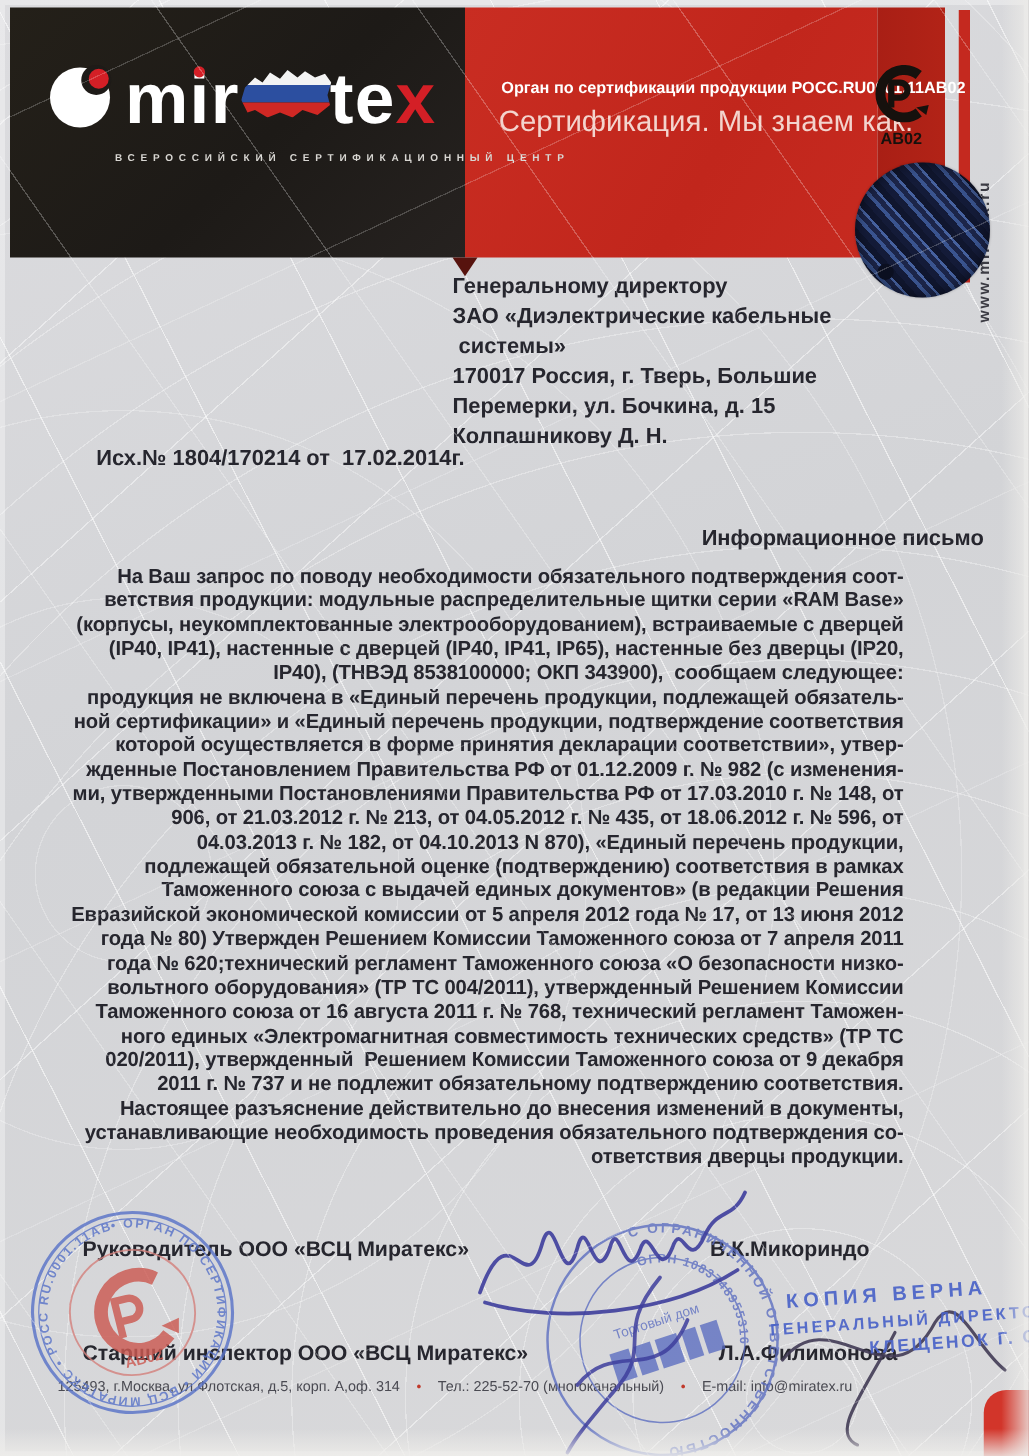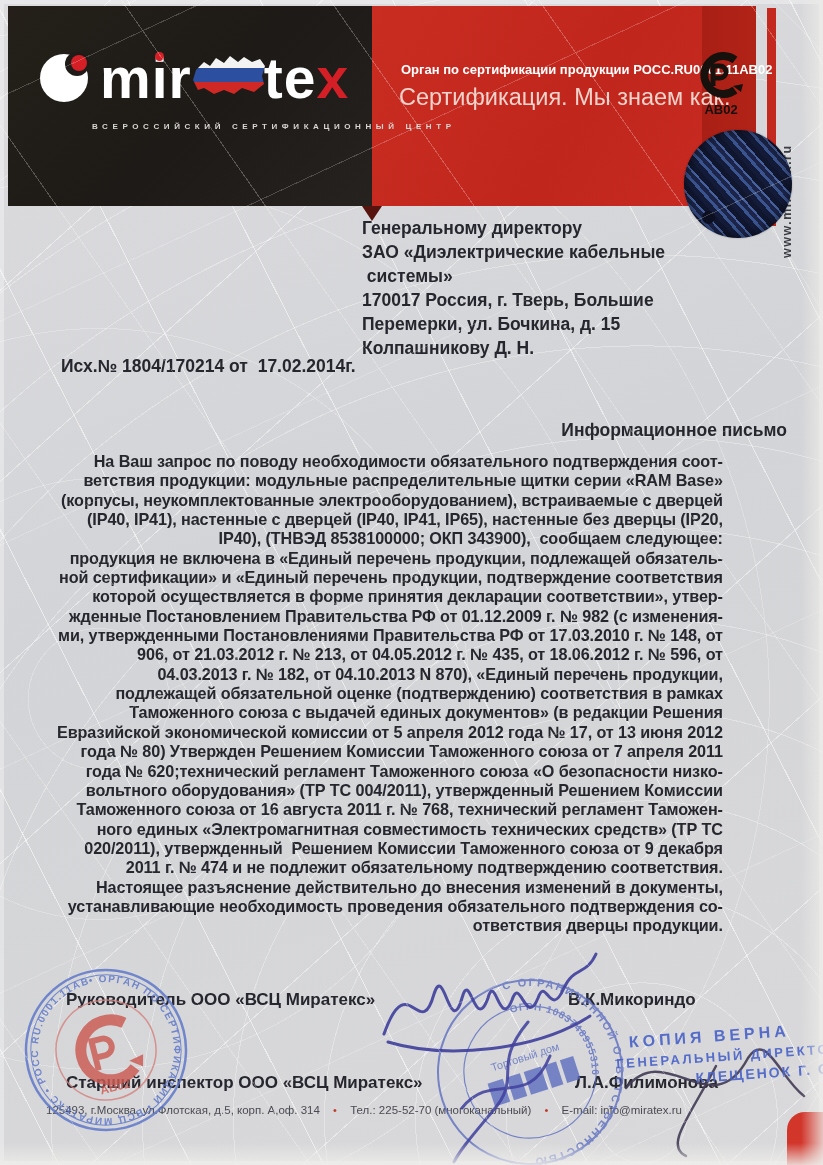--- a/index.html
+++ b/index.html
@@ -56,21 +56,21 @@
 
   
   .hologram{position:absolute;z-index:4;left:684px;top:130px;width:108px;height:108px;border-radius:50%;
     background:repeating-linear-gradient(48deg,#141b38 0 5px,#3a548f 5px 8px,#1c2549 8px 12px,#46619e 12px 14px,#10162e 14px 19px);
     box-shadow:inset 0 0 12px rgba(0,0,0,.55), 0 0 2px rgba(0,0,0,.3);}
   .hologram .spot{position:absolute;left:18px;bottom:14px;width:13px;height:13px;border-radius:50%;background:#0b0f20;}
 
   
   .recipient{position:absolute;z-index:3;left:362px;top:216px;font-size:17.5px;font-weight:bold;
     line-height:24px;color:#26262e;white-space:pre;}
-  .reference{position:absolute;z-index:3;left:61px;top:356px;font-size:17.5px;font-weight:bold;color:#26262e;white-space:pre;}
+  .reference{position:absolute;z-index:3;left:77px;top:356px;font-size:17.5px;font-weight:bold;color:#26262e;white-space:pre;}
   .doc-title{position:absolute;z-index:3;left:57px;top:420px;width:730px;text-align:right;
     font-size:17.5px;font-weight:bold;color:#26262e;}
   .body-block{position:absolute;z-index:3;left:57px;top:452px;font-size:16.2px;font-weight:bold;
     color:#26262e;letter-spacing:-0.1px;text-align:right;}
   .body-line{white-space:pre;line-height:19.35px;}
 
   .sig-role{position:absolute;z-index:3;font-size:17px;font-weight:bold;color:#26262e;white-space:pre;}
   .sig-name{position:absolute;z-index:3;font-size:17px;font-weight:bold;color:#26262e;white-space:pre;}
   .role-1{left:66px;top:990px;} .name-1{left:568px;top:990px;}
   .role-2{left:66px;top:1073px;} .name-2{left:575px;top:1073px;}
@@ -172,21 +172,21 @@
       <div class="body-line">04.03.2013 г. № 182, от 04.10.2013 N 870), «Единый перечень продукции,</div>
       <div class="body-line">подлежащей обязательной оценке (подтверждению) соответствия в рамках</div>
       <div class="body-line">Таможенного союза с выдачей единых документов» (в редакции Решения</div>
       <div class="body-line">Евразийской экономической комиссии от 5 апреля 2012 года № 17, от 13 июня 2012</div>
       <div class="body-line">года № 80) Утвержден Решением Комиссии Таможенного союза от 7 апреля 2011</div>
       <div class="body-line">года № 620;технический регламент Таможенного союза «О безопасности низко-</div>
       <div class="body-line">вольтного оборудования» (ТР ТС 004/2011), утвержденный Решением Комиссии</div>
       <div class="body-line">Таможенного союза от 16 августа 2011 г. № 768, технический регламент Таможен-</div>
       <div class="body-line">ного единых «Электромагнитная совместимость технических средств» (ТР ТС</div>
       <div class="body-line">020/2011), утвержденный  Решением Комиссии Таможенного союза от 9 декабря</div>
-      <div class="body-line">2011 г. № 474 и не подлежит обязательному подтверждению соответствия.</div>
+      <div class="body-line">2011 г. № 737 и не подлежит обязательному подтверждению соответствия.</div>
       <div class="body-line">      Настоящее разъяснение действительно до внесения изменений в документы,</div>
       <div class="body-line">устанавливающие необходимость проведения обязательного подтверждения со-</div>
       <div class="body-line">ответствия дверцы продукции.</div>
     </div>
 
   <div class="sig-role role-1">Руководитель ООО «ВСЦ Миратекс»</div>
   <div class="sig-name name-1">В.К.Микориндо</div>
   <div class="sig-role role-2">Старший инспектор ООО «ВСЦ Миратекс»</div>
   <div class="sig-name name-2">Л.А.Филимонова</div>
 

